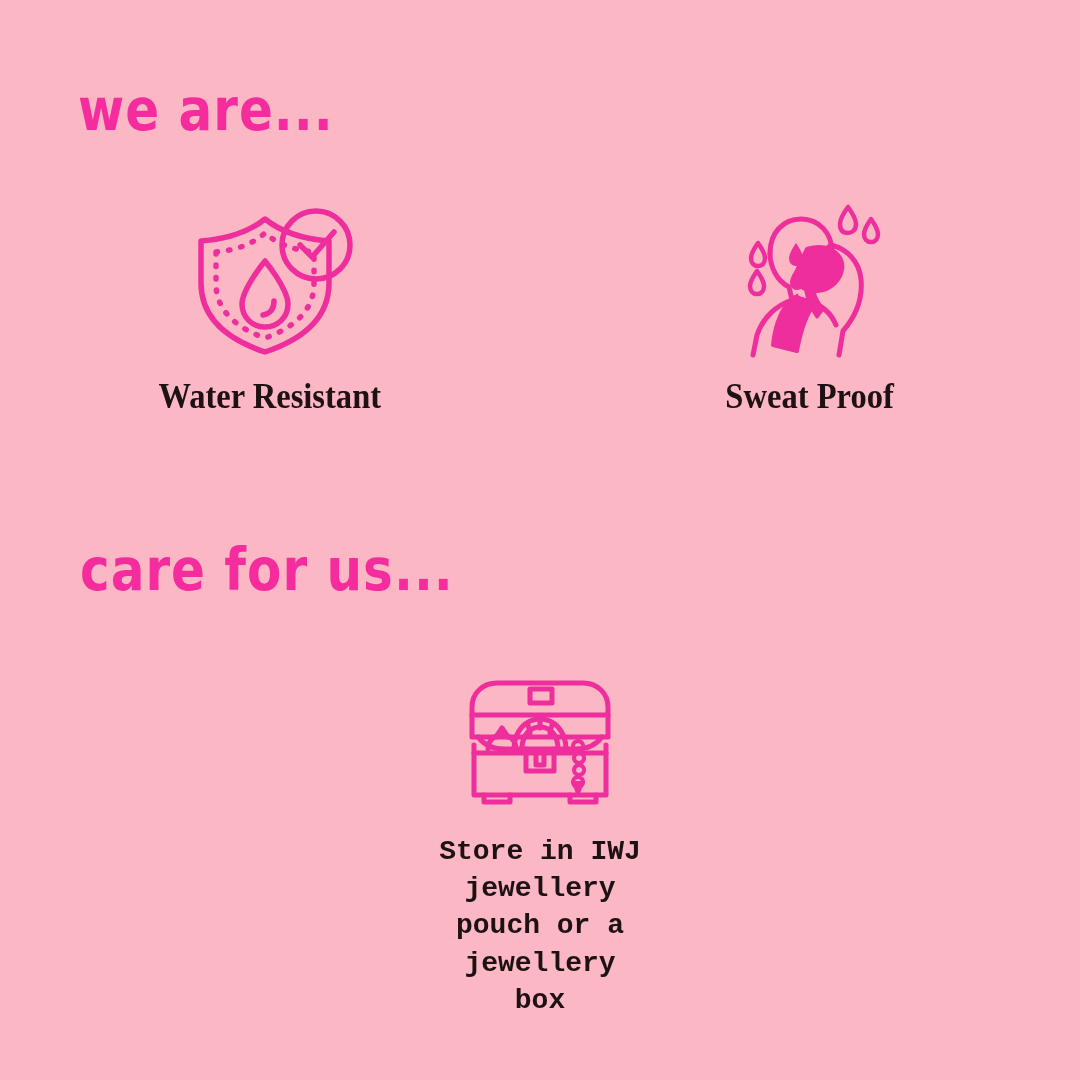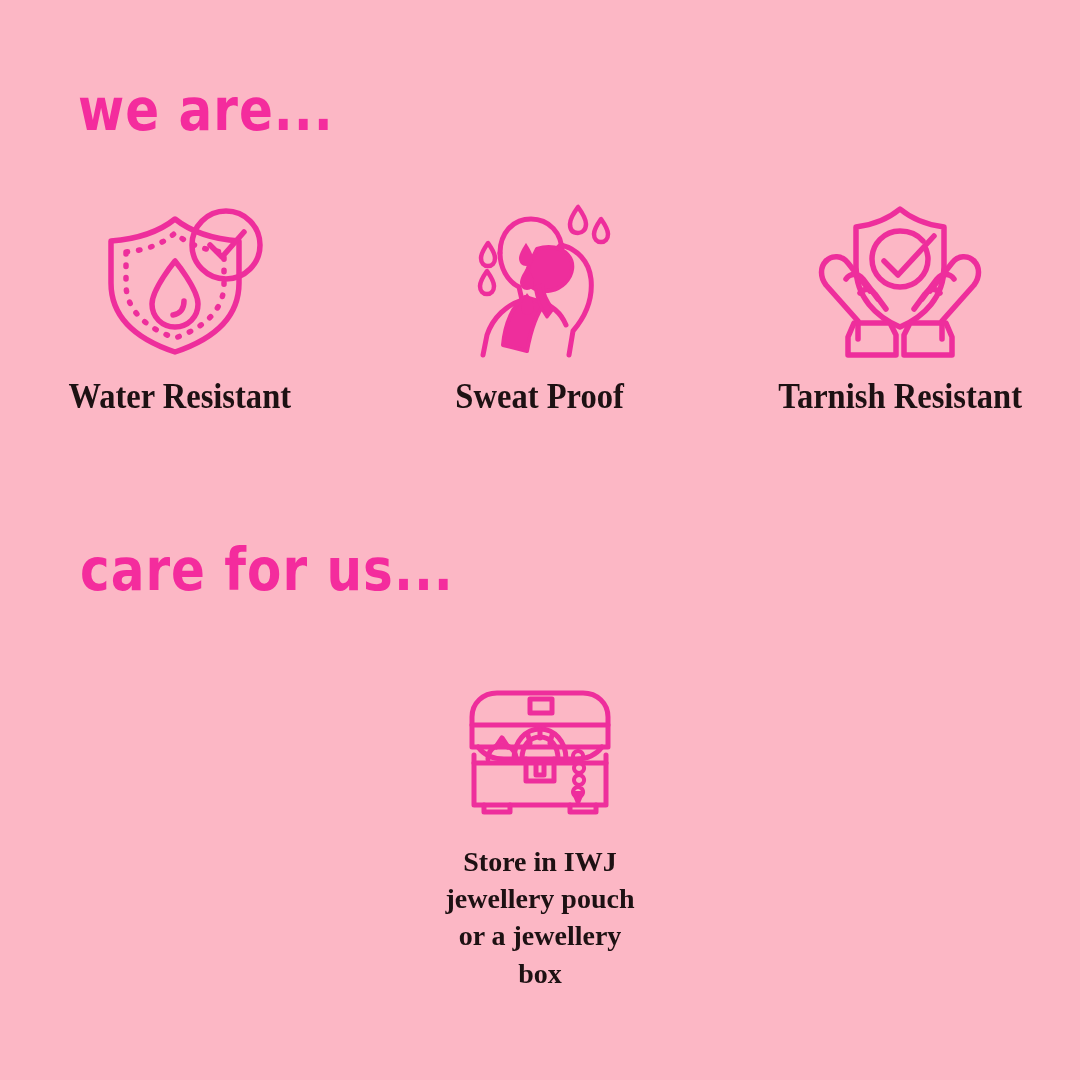--- a/index.html
+++ b/index.html
@@ -88,21 +88,21 @@
     margin-top: 22px;
     white-space: nowrap;
     transform: scaleX(0.93);
   }
   .label-care {
     font-size: 28px;
     line-height: 1.33;
     margin-top: 28px;
     max-width: 250px;
   }
-  #label-care-0 { max-width: 210px; }
+  #label-care-0 { max-width: 210px; font-family: Liberation Mono, monospace; }
   #label-care-1 { max-width: 300px; }
   #label-care-2 { max-width: 200px; }
 
   svg { display: block; overflow: visible; }
 </style>
 </head>
 <body>
 
 <div class="canvas">
 
@@ -156,46 +156,20 @@
             <path d="M23 38 C23 38 16 48 16 53 C16 58 19 61 23 61 C27 61 30 58 30 53 C30 48 23 38 23 38 Z" fill="none" stroke-width="4.5"></path>
             <path d="M22 66 C22 66 15 76 15 81 C15 86 18 89 22 89 C26 89 29 86 29 81 C29 76 22 66 22 66 Z" fill="none" stroke-width="4.5"></path>
             <path d="M113 2 C113 2 105 13 105 19 C105 25 108 28 113 28 C117 28 121 25 121 19 C121 13 113 2 113 2 Z" fill="none" stroke-width="4.5"></path>
             <path d="M136 14 C136 14 129 24 129 29 C129 34 132 37 136 37 C140 37 143 34 143 29 C143 24 136 14 136 14 Z" fill="none" stroke-width="4.5"></path>
           </g>
         </svg>
       </div>
       <div class="label label-feature">Sweat Proof</div>
     </div>
 
-    <div class="cell">
-      <div class="icon-box">
-        <svg width="165" height="150" viewBox="0 0 165 150">
-          <g fill="none" stroke="#ee2e9c" stroke-width="5.5" stroke-linecap="round" stroke-linejoin="round">
-
-            <path d="M38 22 C54 20 70 14 82 4 C94 14 110 20 126 22 L126 62 C126 92 106 112 82 122 C58 112 38 92 38 62 Z"></path>
-
-            <path d="M105 36 C100 30 92 26 82 26 C66 26 54 39 54 54 C54 69 66 82 82 82 C98 82 110 69 110 54 C110 50 109 47 108 44"></path>
-            <path d="M66 56 L80 70 L116 31"></path>
-
-            <path d="M8 56 C2 62 2 72 8 80 L40 116 L40 134"></path>
-            <path d="M8 56 C14 50 24 50 30 58 L52 86"></path>
-            <path d="M28 74 C32 68 40 68 45 74 L60 94"></path>
-            <path d="M42 88 C46 83 53 83 57 89 L68 104"></path>
-            <path d="M36 118 L72 118 L78 130 L78 150 L30 150 L30 132 Z"></path>
-
-            <path d="M156 56 C162 62 162 72 156 80 L124 116 L124 134"></path>
-            <path d="M156 56 C150 50 140 50 134 58 L112 86"></path>
-            <path d="M136 74 C132 68 124 68 119 74 L104 94"></path>
-            <path d="M122 88 C118 83 111 83 107 89 L96 104"></path>
-            <path d="M128 118 L92 118 L86 130 L86 150 L134 150 L134 132 Z"></path>
-          </g>
-        </svg>
-      </div>
-      <div class="label label-feature">Tarnish Resistant</div>
-    </div>
   </div>
 
   <div class="heading" id="heading-care-for-us">care for us...</div>
 
   <div class="row" id="row-care">
 
     <div class="cell">
       <div class="icon-box">
         <svg width="160" height="130" viewBox="0 0 160 130">
           <g fill="none" stroke="#ee2e9c" stroke-width="5" stroke-linecap="round" stroke-linejoin="round">

